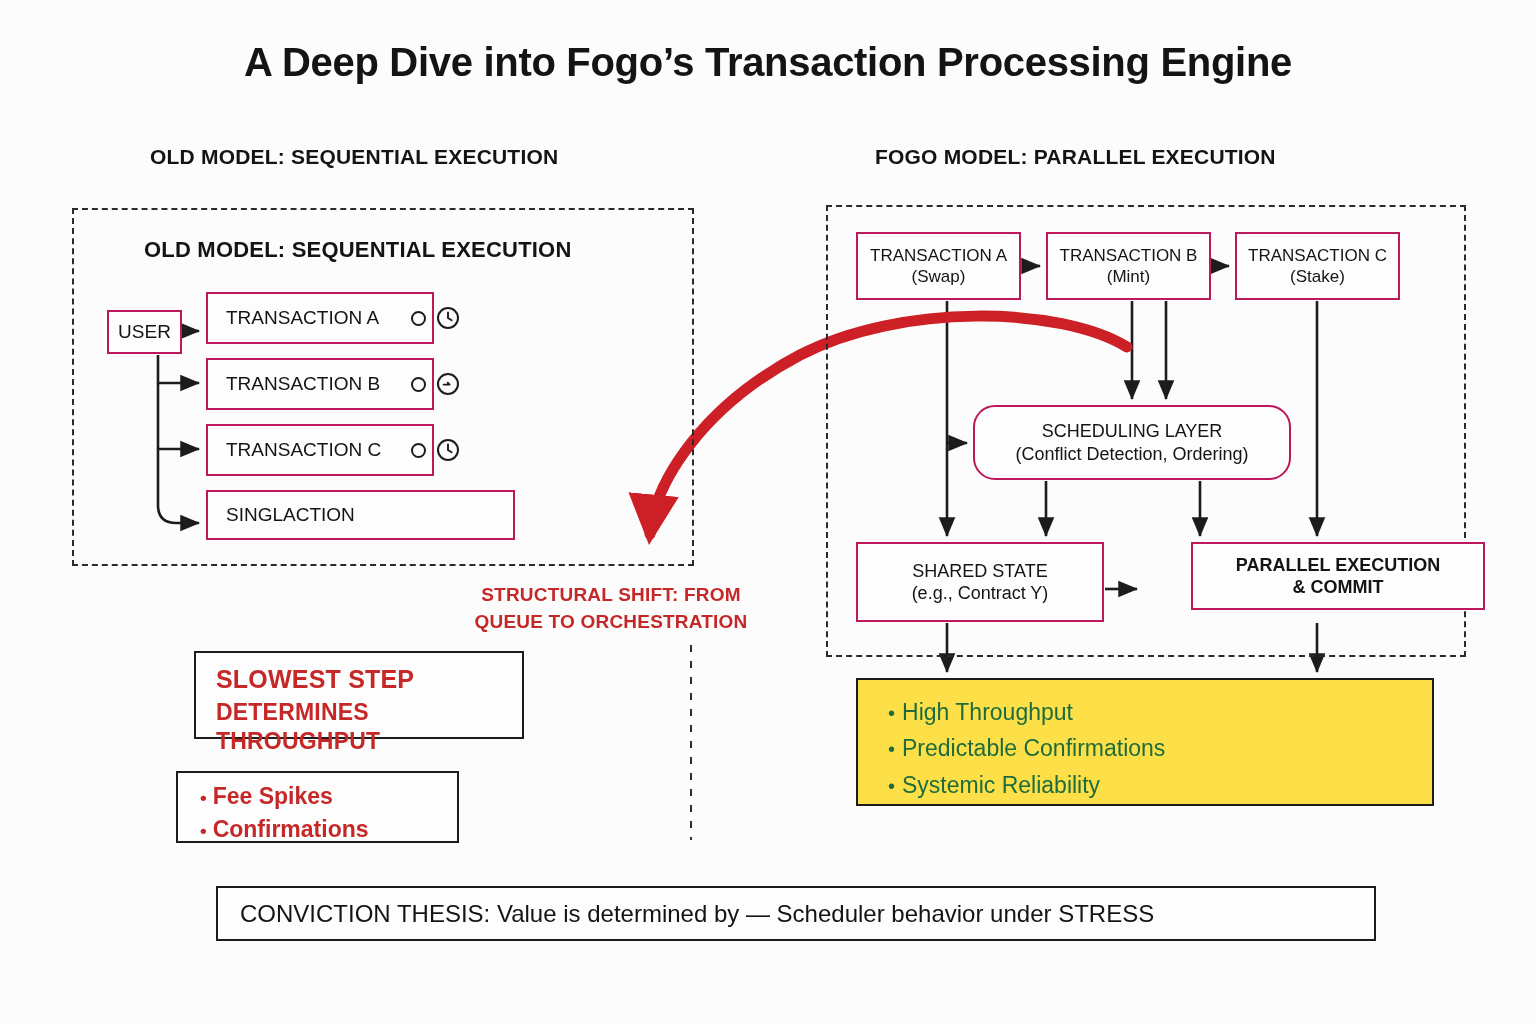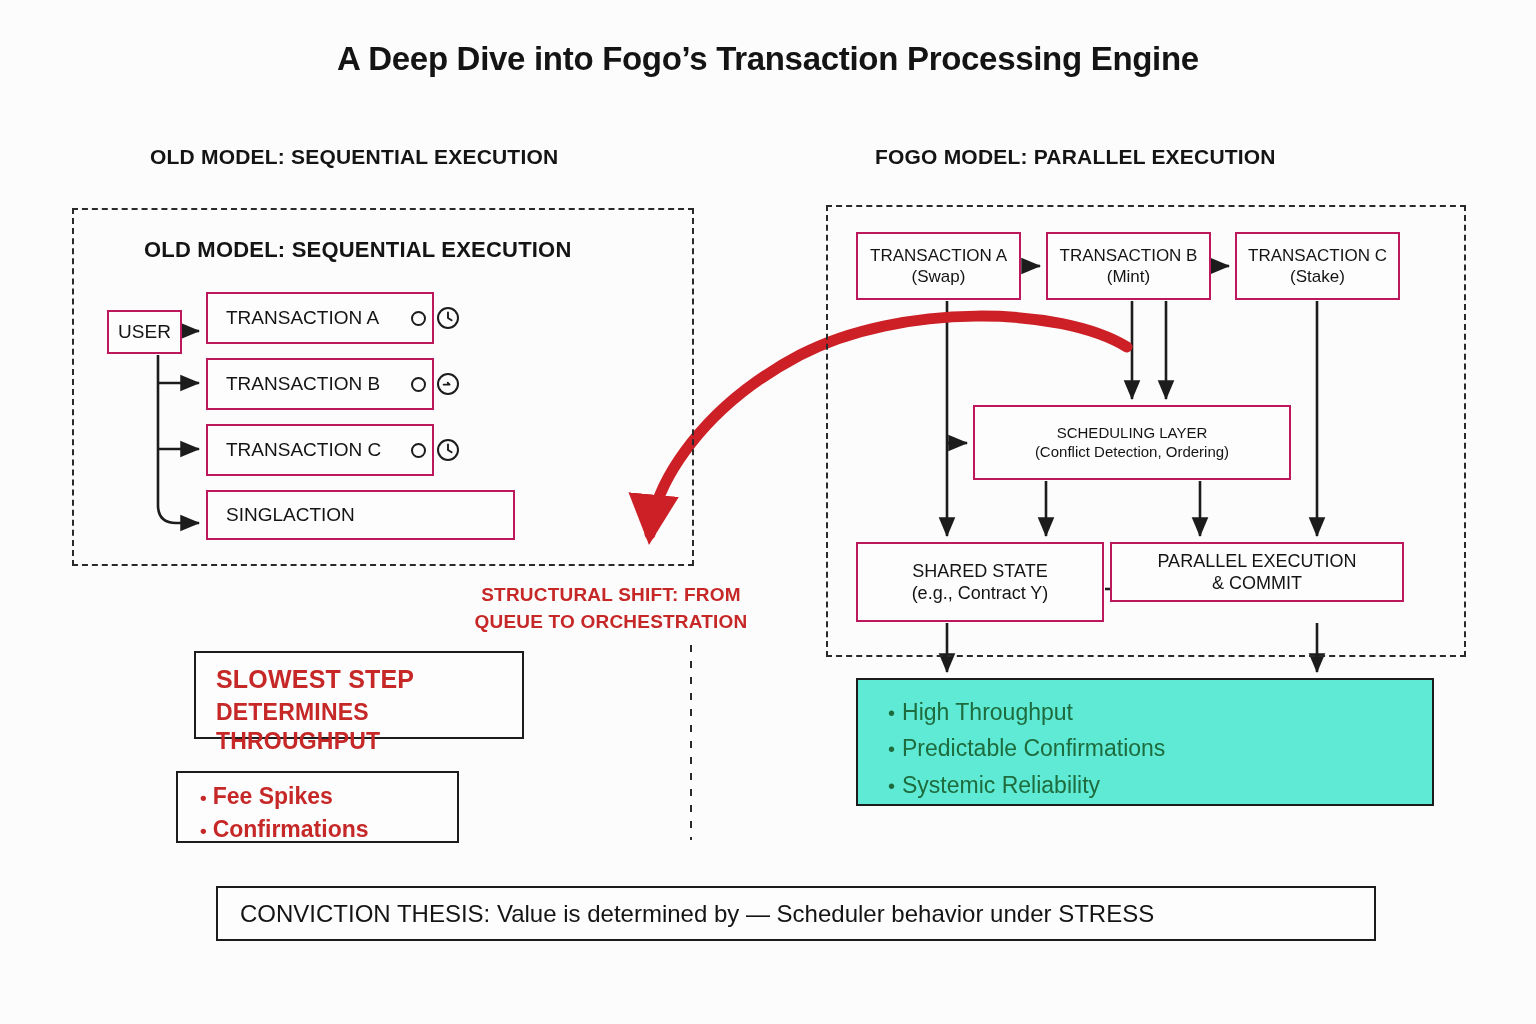--- a/index.html
+++ b/index.html
@@ -15,21 +15,21 @@
     font-family: "Liberation Sans", sans-serif;
     overflow: hidden;
   }
 
   
   #title {
     position: absolute;
     left: 0; top: 40px;
     width: 1536px;
     text-align: center;
-    font-size: 33px;
+    font-size: 40px;
     font-weight: bold;
     color: #141414;
     letter-spacing: -0.3px;
   }
 
   
   .col-head {
     position: absolute;
     font-size: 21px;
     font-weight: bold;
@@ -121,38 +121,40 @@
   .txtop {
     width: 165px; height: 68px;
     font-size: 17px;
   }
   #ftx-a { left: 856px;  top: 232px; }
   #ftx-b { left: 1046px; top: 232px; }
   #ftx-c { left: 1235px; top: 232px; }
 
   #box-sched {
     left: 973px; top: 405px; width: 318px; height: 75px;
-    font-size: 15px;
+    font-size: 18px;
+    border-radius: 22px;
   }
   #box-shared {
     left: 856px; top: 542px; width: 248px; height: 80px;
     font-size: 18px;
   }
   #box-parallel {
-    left: 1110px; top: 542px; width: 294px; height: 60px;
+    left: 1191px; top: 542px; width: 294px; height: 68px;
     font-size: 18px;
+    font-weight: bold;
   }
 
   
   #box-benefits {
     position: absolute;
     left: 856px; top: 678px; width: 578px; height: 128px;
     box-sizing: border-box;
     border: 2px solid #1c1c1c;
-    background: #5eead4;
+    background: #fde047;
     padding: 14px 0 0 30px;
   }
   .benefit {
     font-size: 23px;
     color: #1e6b3d;
     line-height: 1.58;
     white-space: nowrap;
   }
   .benefit .bullet { font-size: 20px; margin-right: 7px; }
 

